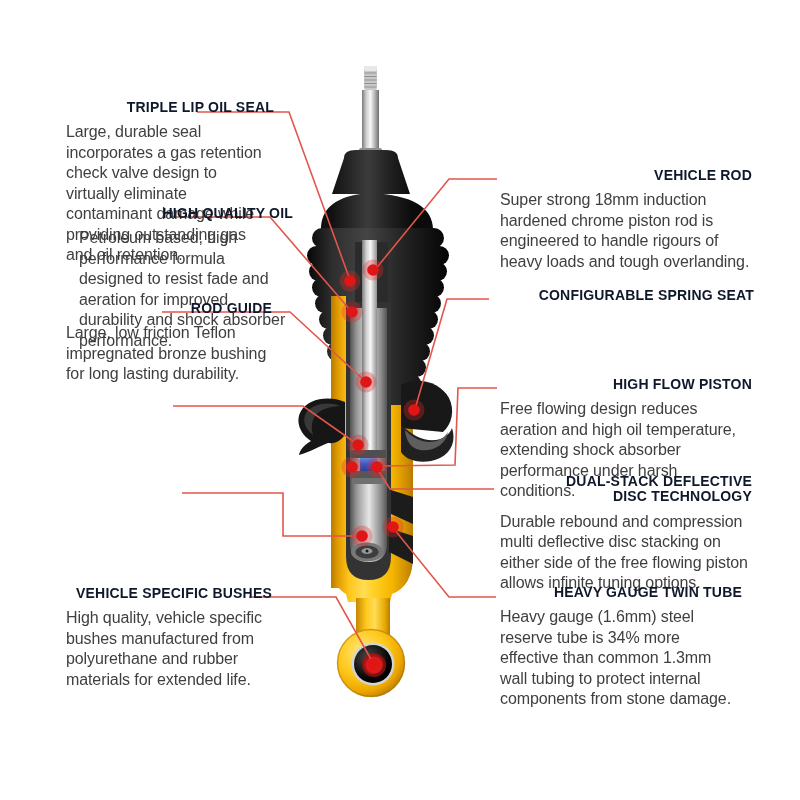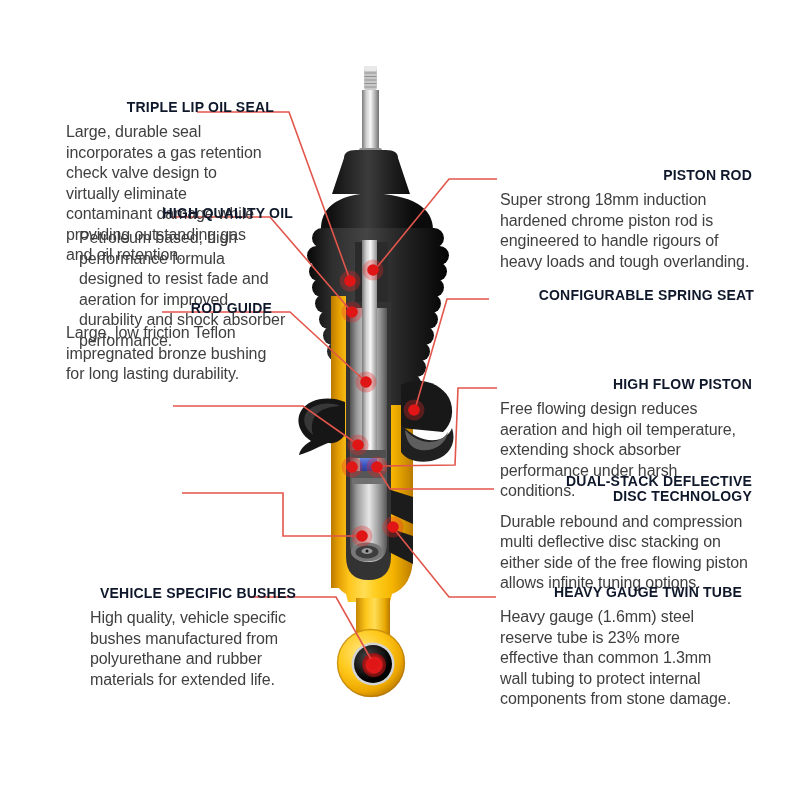--- a/index.html
+++ b/index.html
@@ -8,21 +8,21 @@
   .art{position:absolute;left:0;top:0;width:800px;height:800px;}
   .co{position:absolute;}
   .co h3{margin:0 0 7px 0;font-size:14px;font-weight:bold;line-height:1.1;
          letter-spacing:.2px;color:#0f172a;white-space:pre-line;text-align:right;}
   .co p{margin:0;font-size:16px;line-height:1.28;color:#3f3f3f;letter-spacing:-0.1px;}
   .co-l0{left:66px;top:100px;width:208px;}
   .co-l1{left:79px;top:206px;width:214px;}
   .co-l2{left:66px;top:301px;width:206px;}
   .co-l3{left:66px;top:394px;width:212px;}
   .co-l4{left:66px;top:483px;width:214px;}
-  .co-l5{left:66px;top:586px;width:206px;margin-left:24px;}
+  .co-l5{left:66px;top:586px;width:206px;}
   .co-r0{left:500px;top:168px;width:252px;}
   .co-r1{left:500px;top:288px;width:254px;}
   .co-r2{left:500px;top:377px;width:252px;}
   .co-r3{left:500px;top:474px;width:252px;}
   .co-r4{left:500px;top:585px;width:242px;}
 </style>
 </head>
 <body>
 
 <div class="canvas">
@@ -251,33 +251,33 @@
   <div class="co co-l2">
     <h3>ROD GUIDE</h3>
     <p>Large, low friction Teflon impregnated bronze bushing for long lasting durability.</p>
   </div>
   <div class="co co-l5">
     <h3>VEHICLE SPECIFIC BUSHES</h3>
     <p>High quality, vehicle specific bushes manufactured from polyurethane and rubber materials for extended life.</p>
   </div>
 
   <div class="co co-r0">
-    <h3>PISTON ROD</h3>
+    <h3>VEHICLE ROD</h3>
     <p>Super strong 18mm induction hardened chrome piston rod is engineered to handle rigours of heavy loads and tough overlanding.</p>
   </div>
   <div class="co co-r1">
     <h3>CONFIGURABLE SPRING SEAT</h3>
   </div>
   <div class="co co-r2">
     <h3>HIGH FLOW PISTON</h3>
     <p>Free flowing design reduces aeration and high oil temperature, extending shock absorber performance under harsh conditions.</p>
   </div>
   <div class="co co-r3">
     <h3>DUAL-STACK DEFLECTIVE
 DISC TECHNOLOGY</h3>
     <p>Durable rebound and compression multi deflective disc stacking on either side of the free flowing piston allows infinite tuning options.</p>
   </div>
   <div class="co co-r4">
     <h3>HEAVY GAUGE TWIN TUBE</h3>
-    <p>Heavy gauge (1.6mm) steel reserve tube is 23% more effective than common 1.3mm wall tubing to protect internal components from stone damage.</p>
+    <p>Heavy gauge (1.6mm) steel reserve tube is 34% more effective than common 1.3mm wall tubing to protect internal components from stone damage.</p>
   </div>
 
 </div>
 
 </body></html>

